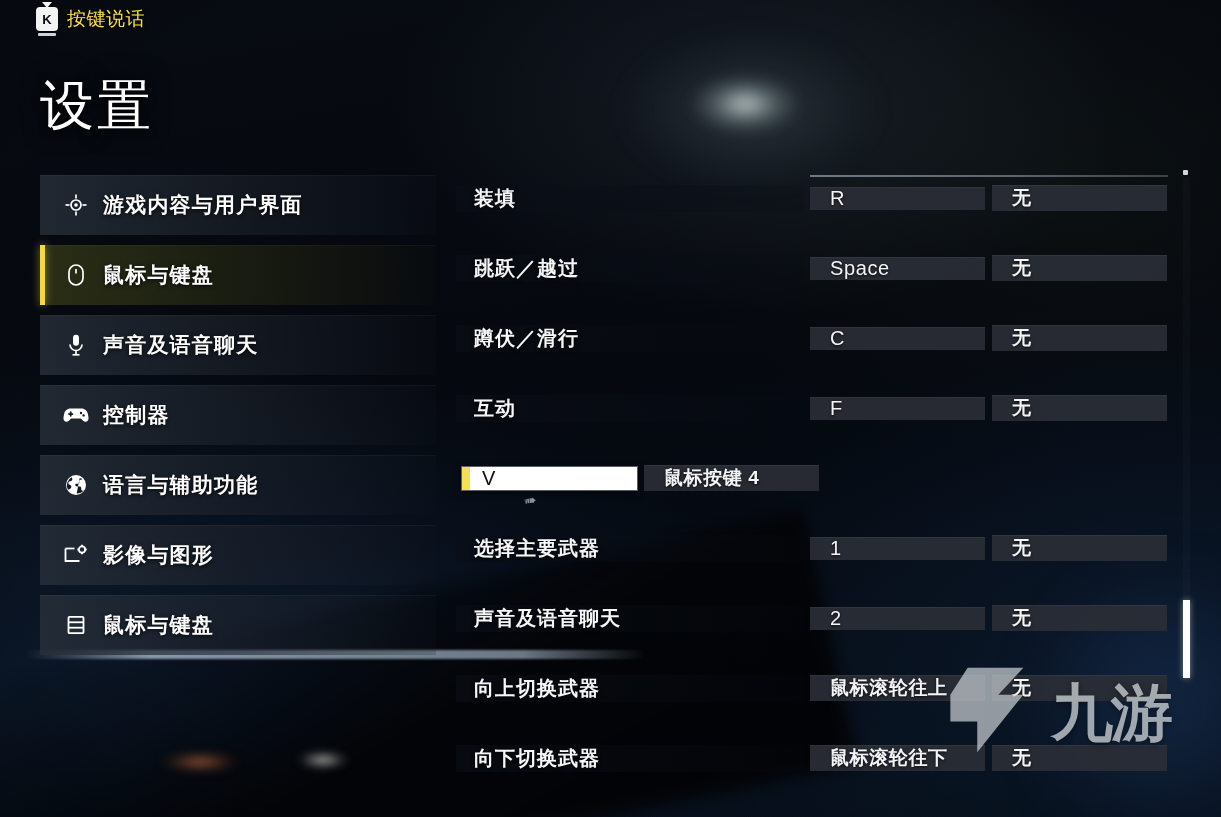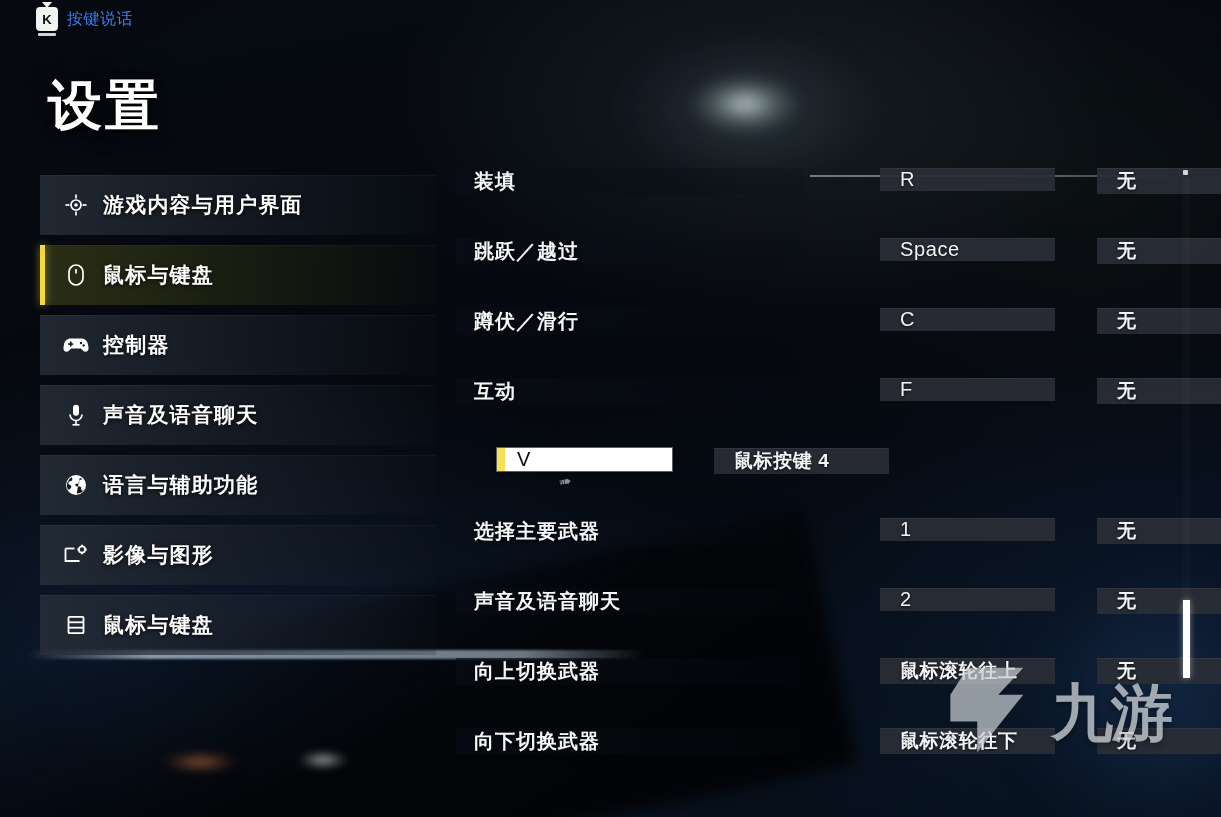--- a/index.html
+++ b/index.html
@@ -72,27 +72,27 @@
     box-shadow:0 1px 2px rgba(0,0,0,.6);
   }
   .ptt-key::before{
     content:"";position:absolute;top:-5px;left:50%;transform:translateX(-50%);
     border-left:5px solid transparent;border-right:5px solid transparent;border-top:6px solid #f2f3f3;
   }
   .ptt-key::after{
     content:"";position:absolute;bottom:-5px;left:50%;transform:translateX(-50%);
     width:18px;height:3px;background:#cfd3d6;border-radius:1px;
   }
-  .ptt-label{font-size:16px;color:#3b82f6;letter-spacing:.5px;
+  .ptt-label{font-size:19px;color:#fde047;letter-spacing:.5px;
     text-shadow:0 1px 3px rgba(0,0,0,.95);}
 
   
   #page-title{
-    position:absolute;left:48px;top:78px;z-index:6;
-    font-size:54px;line-height:1;font-weight:bold;color:#ffffff;
+    position:absolute;left:40px;top:78px;z-index:6;
+    font-size:54px;line-height:1;font-weight:normal;color:#ffffff;
     letter-spacing:3px;
     text-shadow:0 2px 10px rgba(0,0,0,.95), 0 0 24px rgba(0,0,0,.6);
   }
 
   
   #sidebar{position:absolute;left:40px;top:175px;width:396px;z-index:6;}
   .side-item{
     position:relative;height:60px;margin-bottom:10px;
     display:flex;align-items:center;
     background:linear-gradient(to right, rgba(40,48,58,.80) 0%, rgba(30,36,46,.62) 46%, rgba(16,20,28,.18) 100%);
@@ -111,21 +111,21 @@
     margin-left:14px;font-size:21px;font-weight:bold;color:#fdfdfd;letter-spacing:1.2px;
     text-shadow:0 1px 4px rgba(0,0,0,.9);
   }
 
   
   #bindings{position:absolute;left:456px;top:168px;width:712px;z-index:6;}
   .hdr-rule{
     position:absolute;left:354px;top:7px;width:358px;height:2px;
     background:linear-gradient(to right, rgba(190,200,212,.55), rgba(190,200,212,.45) 55%, rgba(190,200,212,.28));
   }
-  .bind-row{position:relative;height:60px;margin-bottom:10px;display:flex;align-items:flex-start;gap:35px;}
+  .bind-row{position:relative;height:60px;margin-bottom:10px;display:flex;align-items:center;}
   .bind-label-cell{
     width:348px;flex:none;display:flex;align-items:center;
     background:linear-gradient(to right, rgba(10,14,22,.62) 0%, rgba(8,12,20,.40) 60%, rgba(6,10,18,.16) 100%);
   }
   .bind-label{
     margin-left:18px;font-size:20px;font-weight:bold;color:#f4f6f8;letter-spacing:1px;
     text-shadow:0 1px 4px rgba(0,0,0,.95);
   }
   .bind-gap{width:6px;flex:none;}
   .key-cell{
@@ -217,41 +217,41 @@
       <svg width="22" height="24" viewBox="0 0 22 24" fill="none" stroke="#ffffff" stroke-width="1.7">
         <rect x="4" y="2" width="14" height="20" rx="7"></rect>
         <line x1="11" y1="6" x2="11" y2="10.5"></line>
       </svg>
     </span>
     <span class="side-label">鼠标与键盘</span>
   </div>
 
   <div class="side-item">
     <span class="side-icon">
+      <svg width="18" height="24" viewBox="0 0 18 24" fill="none" stroke="#ffffff" stroke-width="1.7">
+        <rect x="6" y="1.8" width="6" height="11" rx="3" fill="#ffffff" stroke="none"></rect>
+        <path d="M3 11.5a6 6 0 0 0 12 0"></path>
+          <line x1="9" y1="17.5" x2="9" y2="21.5"></line>
+        <line x1="5.5" y1="21.8" x2="12.5" y2="21.8"></line>
+      </svg>
+    </span>
+    <span class="side-label">声音及语音聊天</span>
+  </div>
+
+  <div class="side-item">
+    <span class="side-icon">
       <svg width="26" height="18" viewBox="0 0 26 18" fill="#ffffff">
         <path d="M7.5 2.5h11c3.3 0 5.8 2.4 6.4 5.6l.6 3.4c.4 2.4-1 4.2-3.1 4.2-1.2 0-2.1-.6-3-1.6l-1.5-1.7H8.1l-1.5 1.7c-.9 1-1.8 1.6-3 1.6C1.5 15.7.1 13.9.5 11.5l.6-3.4C1.7 4.9 4.2 2.5 7.5 2.5z"></path>
         <rect x="5" y="7.2" width="5.4" height="1.7" rx=".8" fill="#171a1f"></rect>
         <rect x="6.85" y="5.35" width="1.7" height="5.4" rx=".8" fill="#171a1f"></rect>
         <circle cx="18" cy="7" r="1.2" fill="#171a1f"></circle>
           <circle cx="20.6" cy="9.4" r="1.2" fill="#171a1f"></circle>
       </svg>
     </span>
     <span class="side-label">控制器</span>
-  </div>
-
-  <div class="side-item">
-    <span class="side-icon">
-      <svg width="18" height="24" viewBox="0 0 18 24" fill="none" stroke="#ffffff" stroke-width="1.7">
-        <rect x="6" y="1.8" width="6" height="11" rx="3" fill="#ffffff" stroke="none"></rect>
-        <path d="M3 11.5a6 6 0 0 0 12 0"></path>
-          <line x1="9" y1="17.5" x2="9" y2="21.5"></line>
-        <line x1="5.5" y1="21.8" x2="12.5" y2="21.8"></line>
-      </svg>
-    </span>
-    <span class="side-label">声音及语音聊天</span>
   </div>
 
   <div class="side-item">
     <span class="side-icon">
       <svg width="24" height="24" viewBox="0 0 24 24">
         <circle cx="12" cy="12" r="10" fill="#ffffff"></circle>
         <path d="M7.5 4.2c1.4 1.4 1 3.2-.4 3.8-1.3.6-2.6.2-2.8 1.9-.2 1.6 1.6 1.5 2.6 2.6.9 1 .3 2.4-.6 3.3-.8.8-1.8.9-2.6.4A9.5 9.5 0 0 1 7.5 4.2z" fill="#15181d"></path>
         <path d="M14.2 3.1c1.6.5 3 1.4 4 2.7-1.2.6-2.6.3-3.2 1.3-.5.9.5 1.9-.3 2.6-.9.7-2.4-.3-3.3.5-.8.8.1 2.1 1.2 2.3 1.3.2 2.8-.5 3.7.4.9.9.2 2.4 1.1 3.1.7.5 1.6.2 2.2-.4a9.5 9.5 0 0 1-13.1 3" fill="#15181d" opacity=".0"></path>
         <path d="M15.6 5.2c1.1-.1 2.1.2 2.9.8-1.1.8-2.6.6-3.2 1.7-.5 1 .6 2-.3 2.8-1 .8-2.6-.3-3.5.6-.8.8.2 2.2 1.4 2.4 1.4.3 3-.5 3.9.6.8 1 0 2.5 1 3.3.6.5 1.4.3 2.1-.2a9.5 9.5 0 0 1-7.2 3.3" fill="#15181d"></path>
       </svg>

